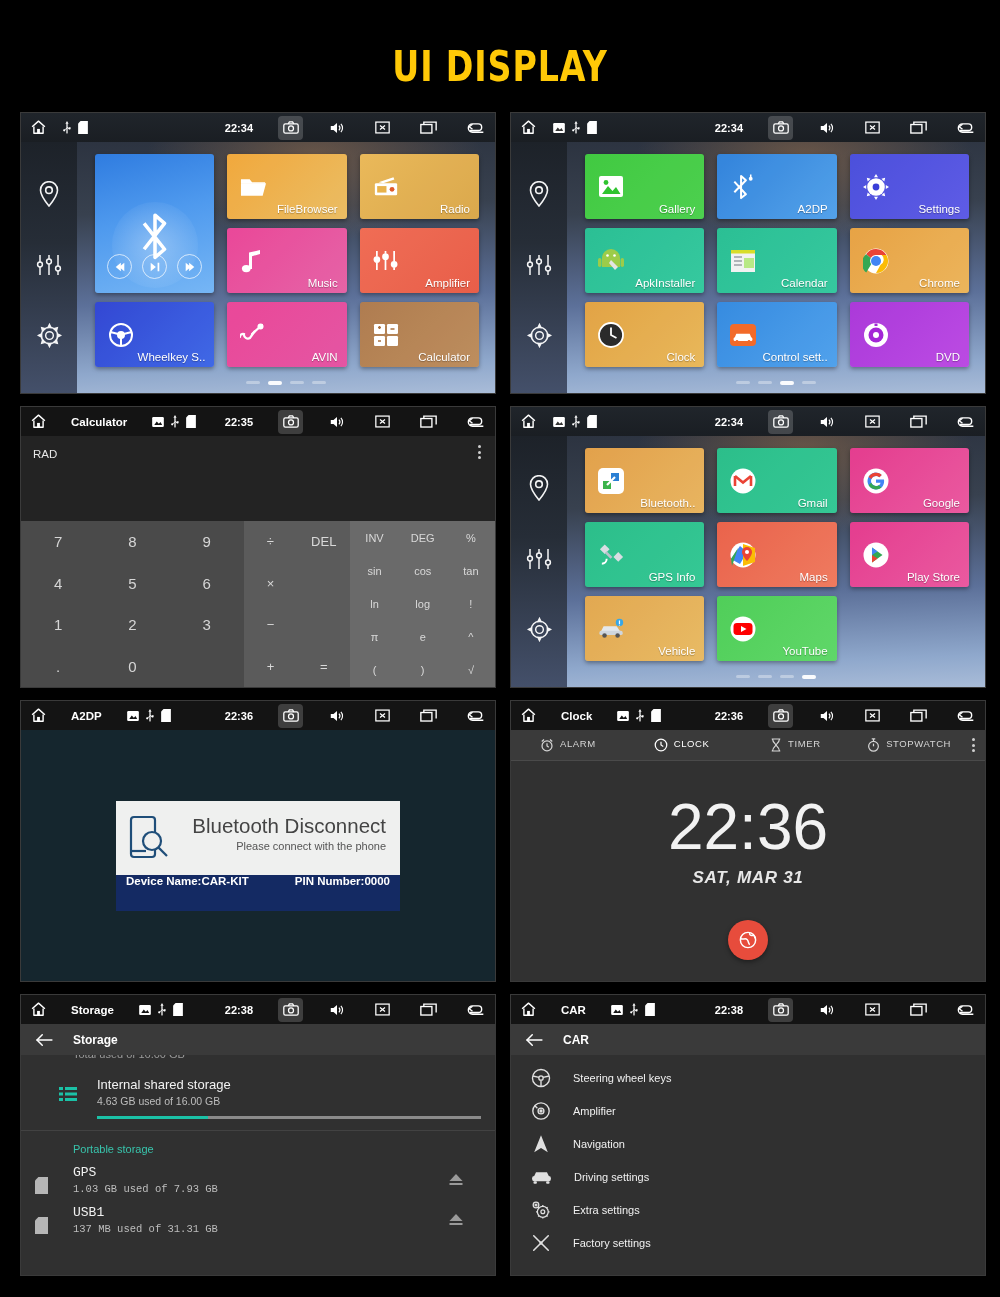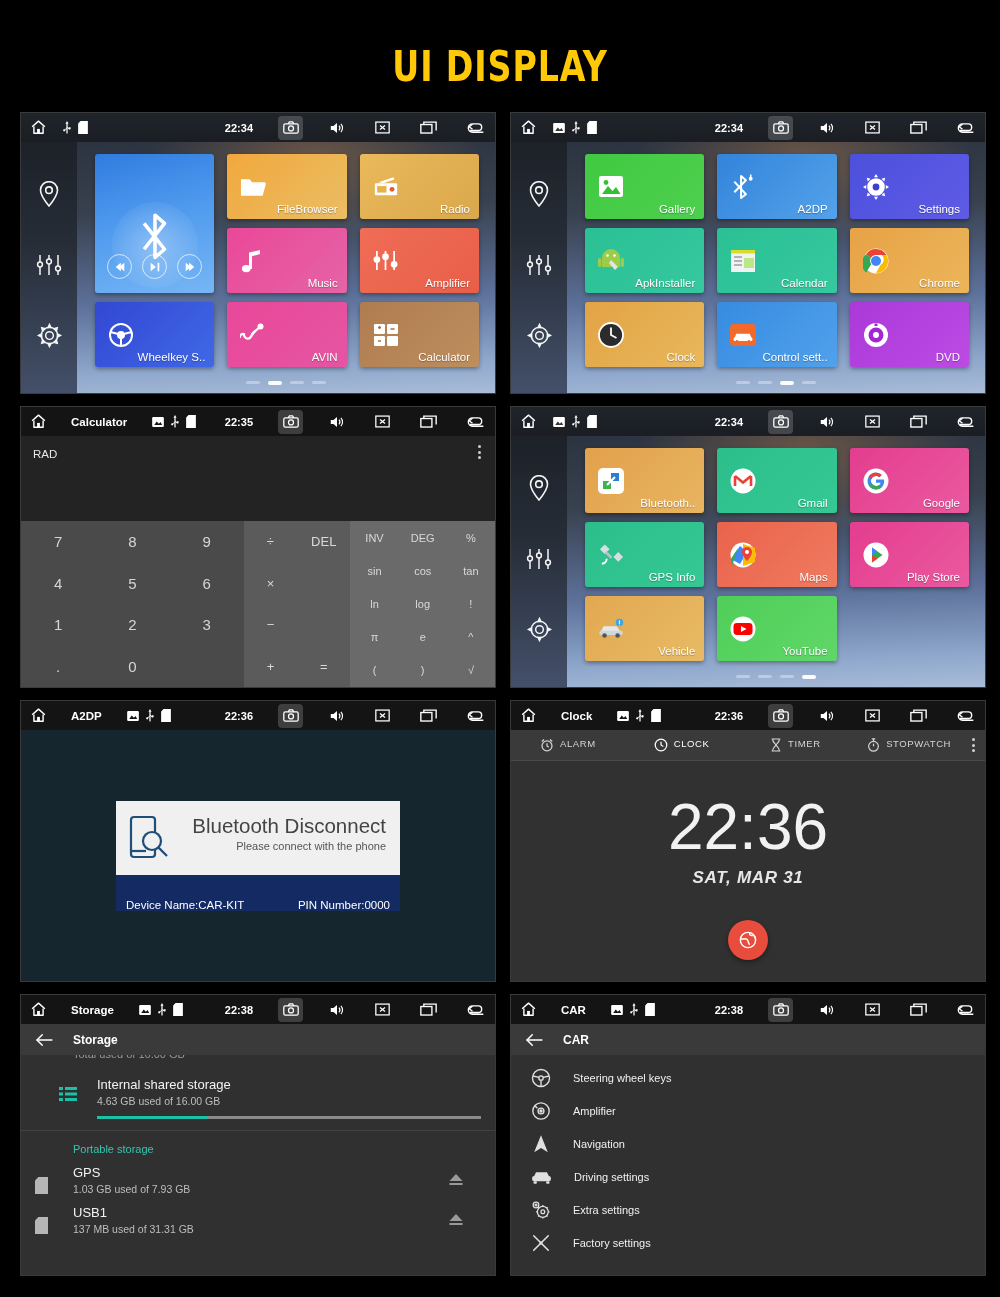--- a/index.html
+++ b/index.html
@@ -156,22 +156,22 @@
     width:284px;
   }
   .bt-card-top{
     background:#eff0ef; padding:14px 12px 8px 12px;
     display:flex; align-items:flex-start; gap:8px; height:74px;
   }
   .bt-card-text{ flex:1; text-align:right; padding-right:2px;}
   .bt-card-title{ font-size:20.5px; color:#444; line-height:1.05;}
   .bt-card-sub{ font-size:11px; color:#555; margin-top:4px;}
   .bt-card-bot{
-    background:#142a63; color:#fff; font-size:11.5px; font-weight:normal;
-    height:36px; display:flex; align-items:flex-end; justify-content:space-between;
+    background:#142a63; color:#fff; font-size:11.5px; font-weight:bold;
+    height:36px; display:flex; align-items:flex-start; justify-content:space-between;
     padding:0 10px;
   }
 
   
   .clock-body{ position:absolute; top:29px; left:0; right:0; bottom:0; background:#313131;}
   .clock-tabs{
     height:31px; display:flex; align-items:center;
     border-bottom:1px solid #4a4a4a; background:#3a3a3a; padding-right:10px;
   }
   .ctab{ flex:1; display:flex; justify-content:center; gap:6px;}
@@ -206,21 +206,21 @@
   .st-clip span{ position:absolute; top:-7px; left:52px; font-size:11px; color:#9a9a9a;}
   .st-item{ display:flex; padding:10px 14px 0 14px;margin-left:24px; }
   .st-ic{ width:38px; display:flex; justify-content:flex-start; padding-top:10px;}
   .st-body{ flex:1; }
   .st-name{ font-size:13px; color:#f2f2f2; }
   .st-sub{ font-size:10.5px; color:#bdbdbd; margin-top:3px; }
   .st-bar{ height:3px; background:#8a8a8a; margin-top:9px; position:relative;}
   .st-bar i{ position:absolute; left:0; top:0; bottom:0; background:#1bc1a6; display:block;}
   .st-sep{ height:1px; background:#424242; margin:11px 0 0 0;}
   .st-head{ font-size:11px; color:#38c4ac; padding:12px 0 0 52px;}
-  .st-row{ display:flex; align-items:center; padding:10px 28px 0 14px;}
+  .st-row{ display:flex; align-items:center; padding:10px 28px 0 14px;font-family:Liberation Mono, monospace;}
   .eject{ margin-left:auto; padding-right:4px;}
   .car-row{
     display:flex; align-items:center; gap:22px; height:33px; padding-left:20px;
   }
   .car-row span{ font-size:11px; color:#f0f0f0; }
 </style>
 </head>
 <body>
 
 <div class="page-title">UI DISPLAY</div>

